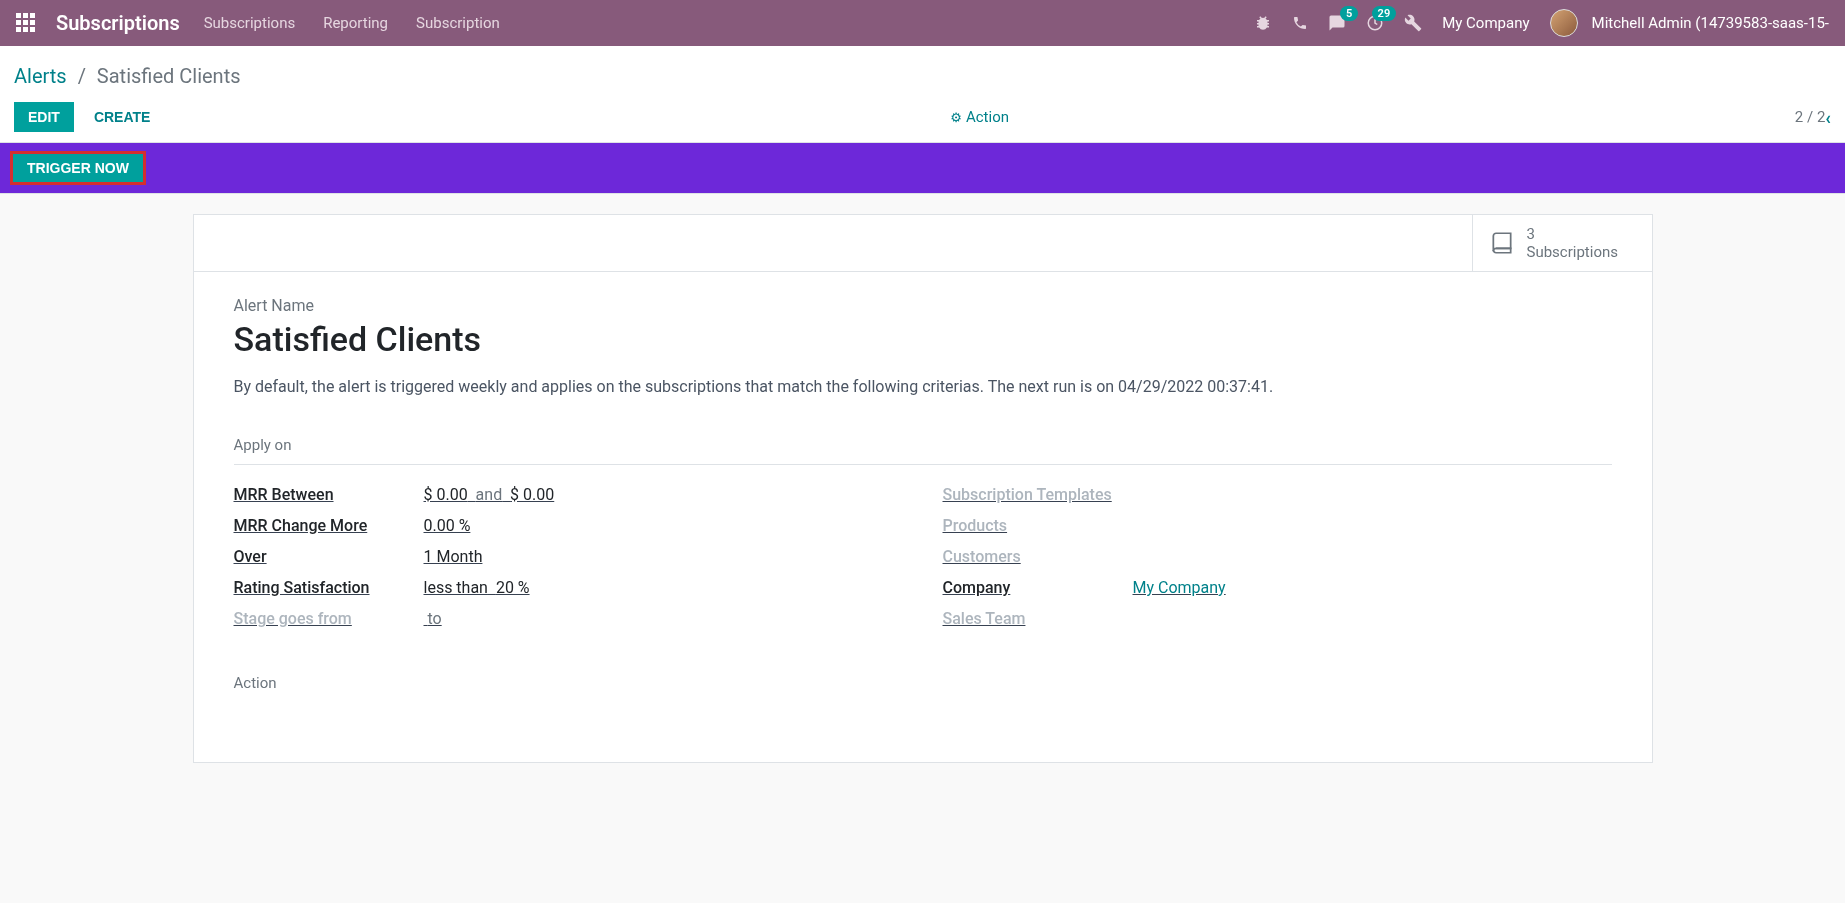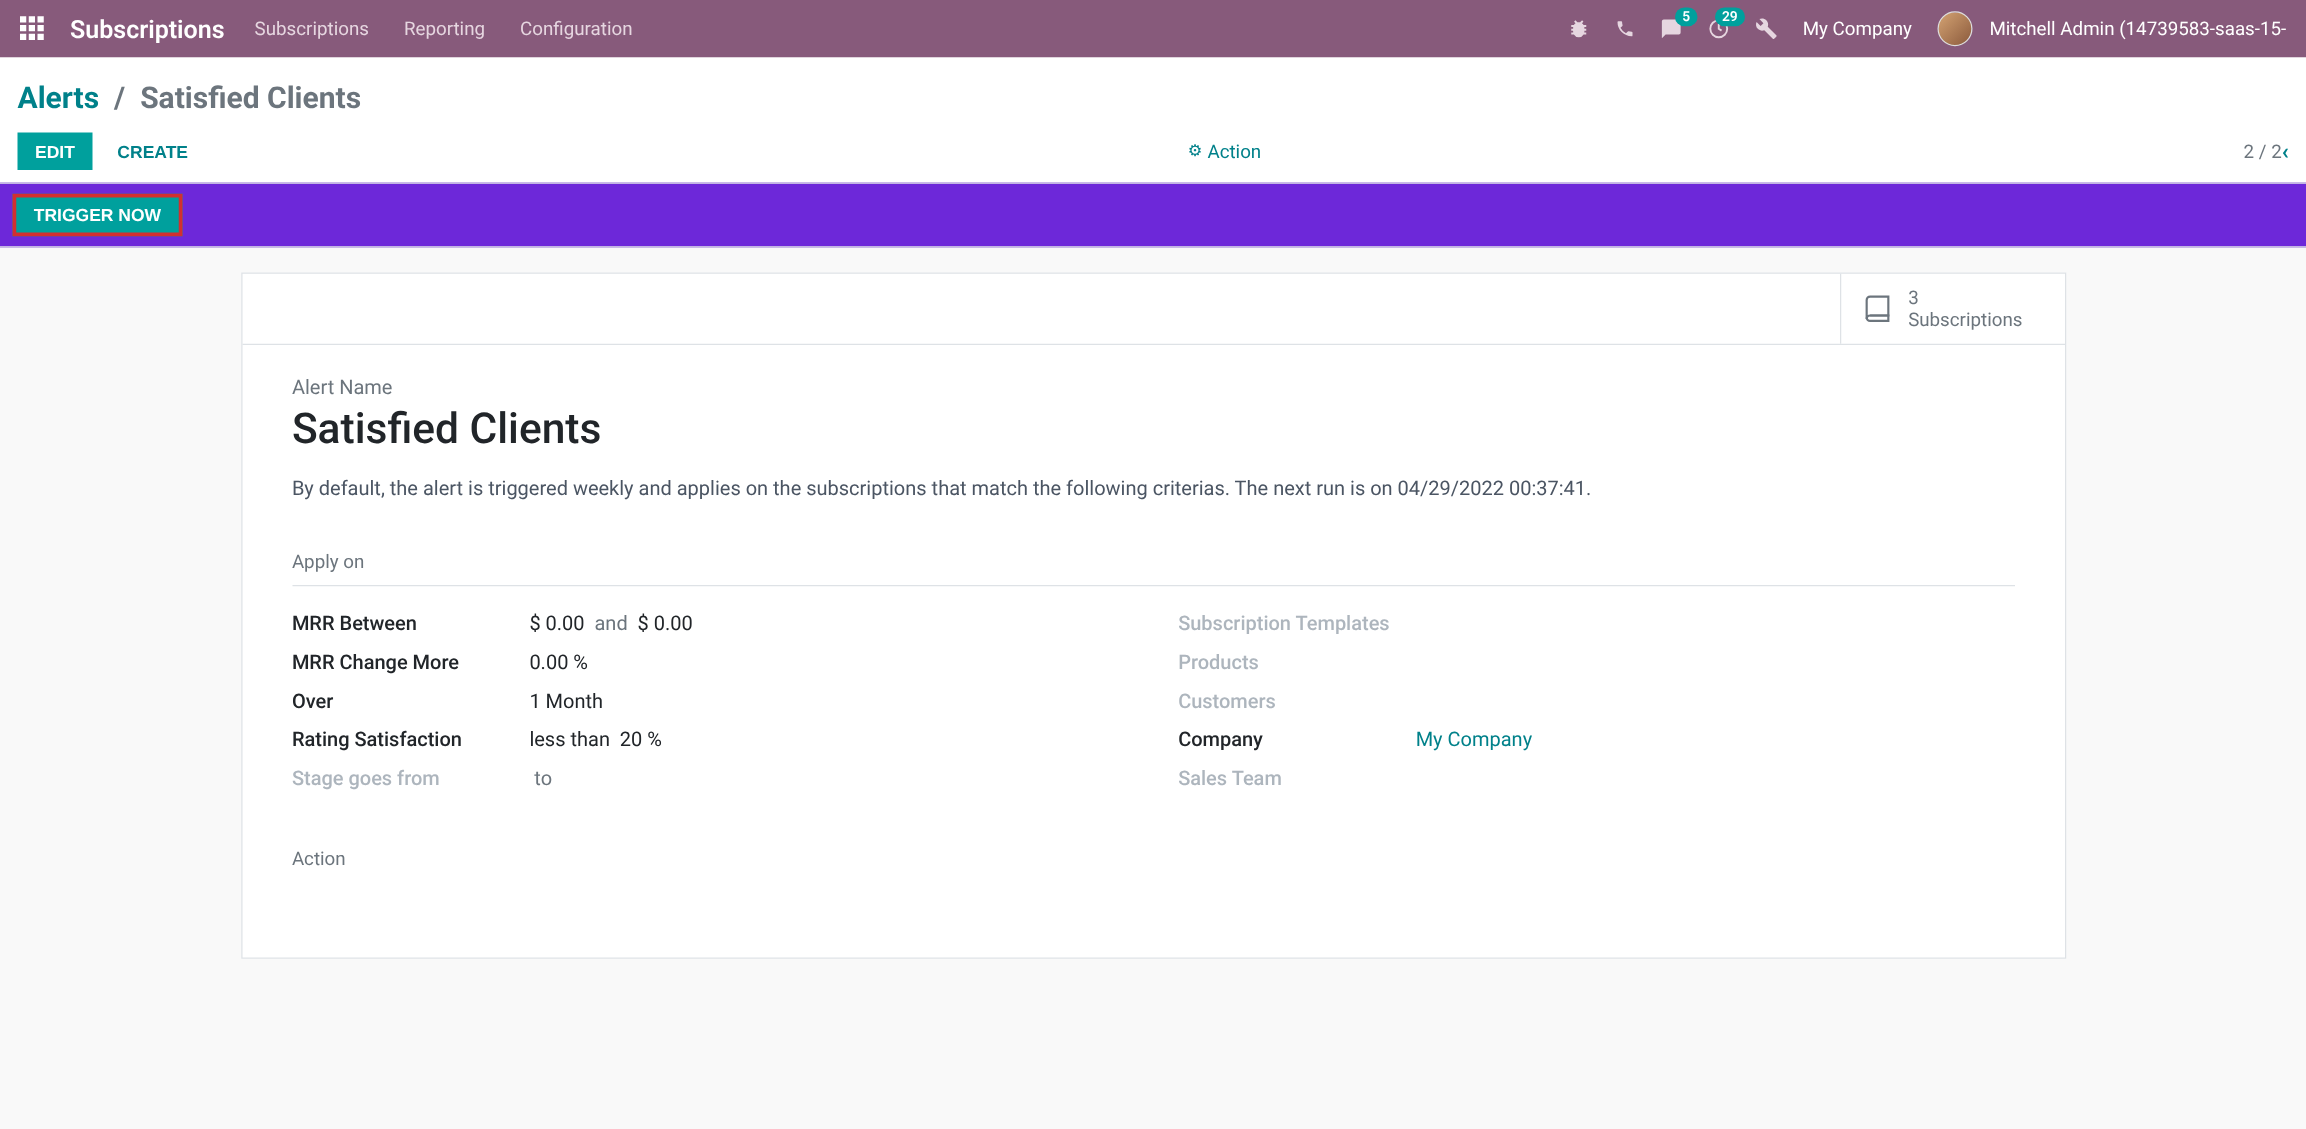--- a/index.html
+++ b/index.html
@@ -13,21 +13,21 @@
 .spacer { flex: 1; }
 .top-icons { display: flex; align-items: center; gap: 20px; }
 .icon-wrap { position: relative; cursor: pointer; display:flex; align-items:center; justify-content:center; }
 .badge { position: absolute; top: -8px; right: -12px; background: #00A09D; color: #fff; font-size: 11px; font-weight: 600; border-radius: 9px; padding: 1px 6px; }
 .company-label { font-size: 15px; cursor: pointer; color:#fff; }
 .avatar { width: 28px; height: 28px; border-radius: 50%; background: linear-gradient(135deg, #d4a373, #8b5a3c); border: 1px solid #ddd; }
 .user-block { display: flex; align-items: center; gap: 14px; cursor: pointer; }
 .user-name { font-size: 15px; white-space: nowrap; overflow: hidden; max-width: 260px; }
 
 .subheader { background: #fff; padding: 18px 14px 10px 14px; }
-.breadcrumb { font-size: 24px; font-weight: 700; margin-bottom: 14px; }
+.breadcrumb { font-size: 20px; font-weight: 400; margin-bottom: 14px; }
 .breadcrumb .link { color: #00818a; cursor: pointer; }
 .breadcrumb .sep { color: #6c757d; margin: 0 6px; }
 .breadcrumb .current { color: #6c757d; }
 .subheader-row { display: flex; align-items: center; }
 .btn-primary { background: #00A09D; color: #fff; border: none; padding: 7px 14px; font-size: 14px; font-weight: 600; cursor: pointer; }
 .btn-secondary { background: none; color: #00818a; border: none; padding: 7px 14px; font-size: 14px; font-weight: 600; cursor: pointer; margin-left: 6px; }
 .action-dropdown { margin: 0 auto; color: #00818a; font-size: 15px; cursor: pointer; display: flex; align-items: center; gap: 4px; }
 .gear-icon { font-size: 13px; }
 .pager { display: flex; align-items: center; font-size: 15px; color: #6c757d; }
 .pager-arrow { cursor: pointer; color: #00818a; font-size: 18px; font-weight: bold; }
@@ -41,21 +41,21 @@
 .stat-button { border-left: 1px solid #dee2e6; padding: 10px 16px; display: flex; align-items: center; gap: 12px; cursor: pointer; min-width: 180px; }
 .stat-icon { font-size: 24px; color: #6c757d; }
 .stat-text { display: flex; flex-direction: column; color: #6c757d; font-size: 15px; }
 
 .form-sheet { padding: 24px 40px 60px 40px; border-top: 1px solid #dee2e6; }
 .field-label-small { color: #6c757d; font-size: 16px; margin-bottom: 4px; }
 .alert-title { font-size: 34px; font-weight: 500; color: #212529; margin-bottom: 18px; }
 .description { font-size: 16px; color: #4b5563; margin-bottom: 40px; }
 .section-title { font-size: 15px; color: #6c757d; margin-bottom: 10px; }
 .section-hr { border: none; border-top: 1px solid #dee2e6; margin-bottom: 14px; }
-.form-grid { display: flex; gap: 40px; }
+.form-grid { display: flex; gap: 40px; text-decoration: underline; }
 .form-col { flex: 1; }
 .field-row { display: flex; padding: 6px 0; font-size: 16px; align-items: baseline; }
 .field-label { width: 190px; color: #212529; font-weight: 500; flex-shrink: 0; }
 .field-label.muted { color: #adb5bd; font-weight: 500; }
 .field-value { color: #212529; }
 .field-value .muted { color: #6c757d; }
 .field-value.teal { color: #00818a; cursor: pointer; }
 svg { display: block; }
 </style>
 </head>
@@ -70,21 +70,21 @@
       <span></span>
       <span></span>
       <span></span>
       <span></span>
       <span></span>
   </div>
   <div class="brand">Subscriptions</div>
   <div class="nav-menu">
     <a>Subscriptions</a>
     <a>Reporting</a>
-    <a>Configuration</a>
+    <a>Subscription</a>
   </div>
   <div class="spacer"></div>
   <div class="top-icons">
     <div class="icon-wrap">
       <svg width="18" height="18" viewBox="0 0 24 24" fill="#e6d6e0">
           <path d="M20 8h-2.81a6 6 0 0 0-1.82-1.96l1.63-1.63-1.41-1.41-2.17 2.17a6 6 0 0 0-2.84 0L8.41 3l-1.41 1.41 1.62 1.63A6 6 0 0 0 6.81 8H4v2h2.09a6.6 6.6 0 0 0-.09 1v1H4v2h2v1c0 .34.04.67.09 1H4v2h2.81A6 6 0 0 0 12 21a6 6 0 0 0 5.19-3H20v-2h-2.09c.05-.33.09-.66.09-1v-1h2v-2h-2v-1c0-.34-.04-.67-.09-1H20V8z"></path>
         </svg>
     </div>
     <div class="icon-wrap">
       <svg width="16" height="16" viewBox="0 0 24 24" fill="#e6d6e0">

